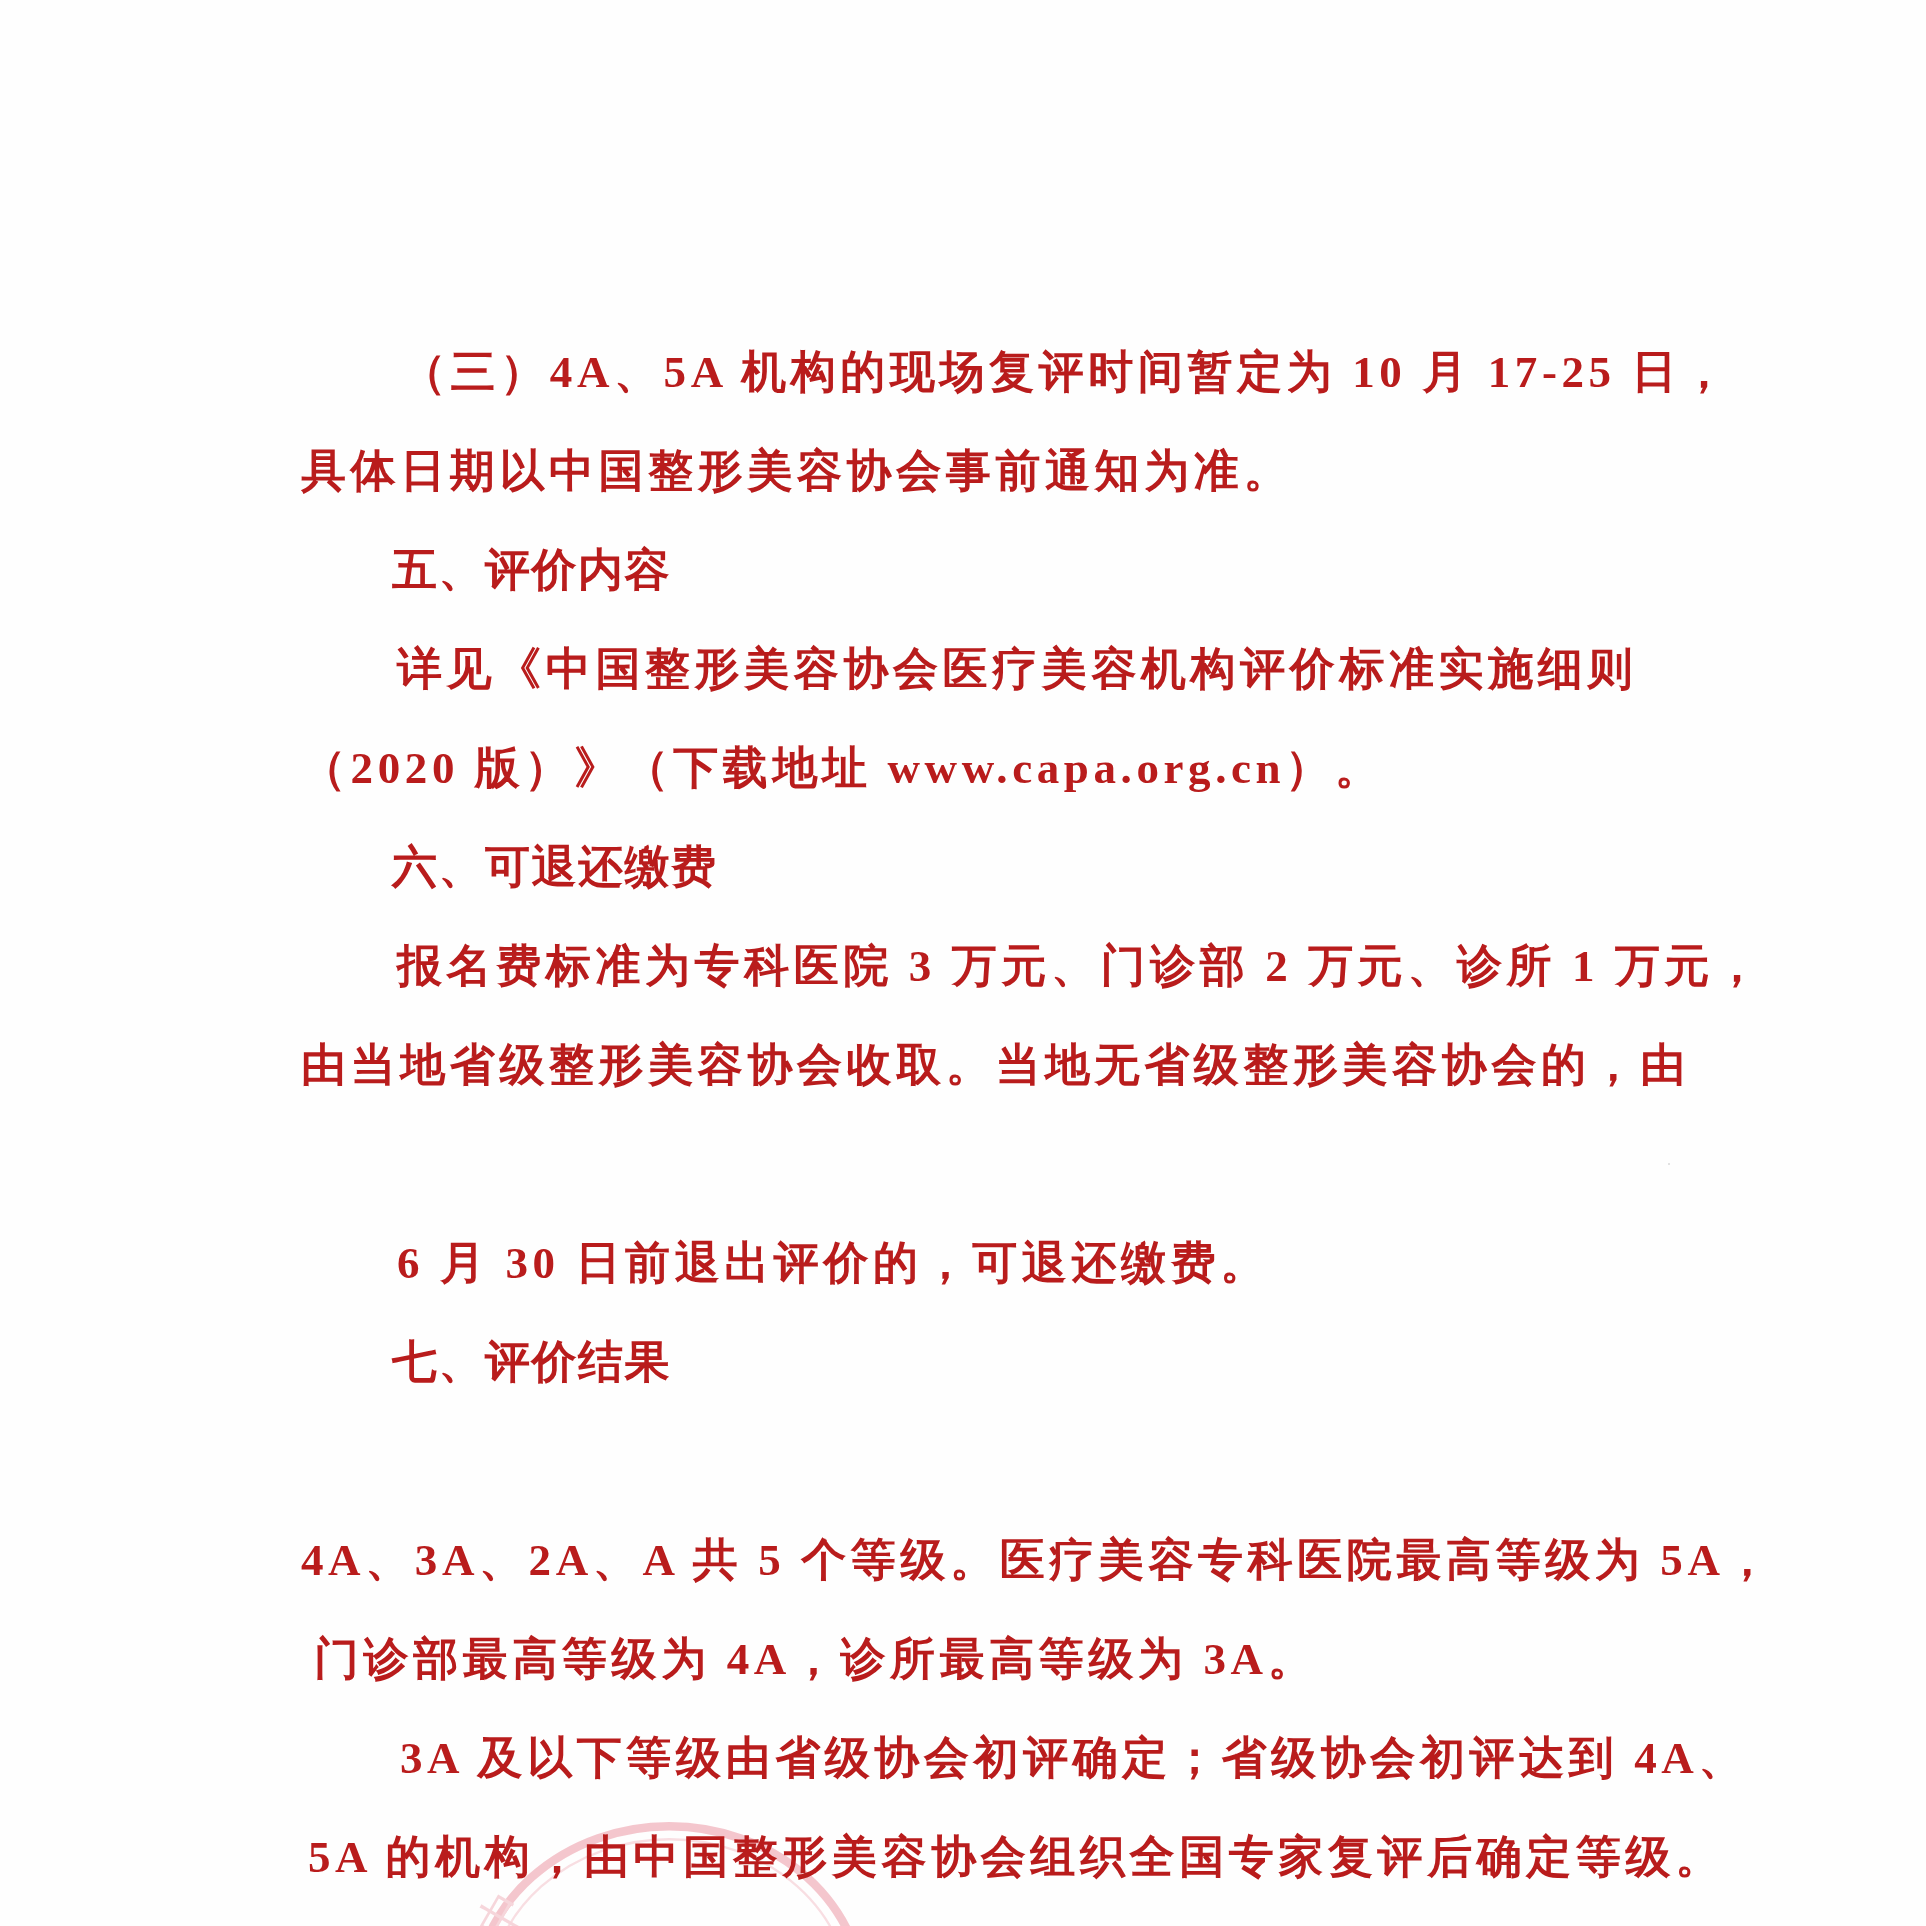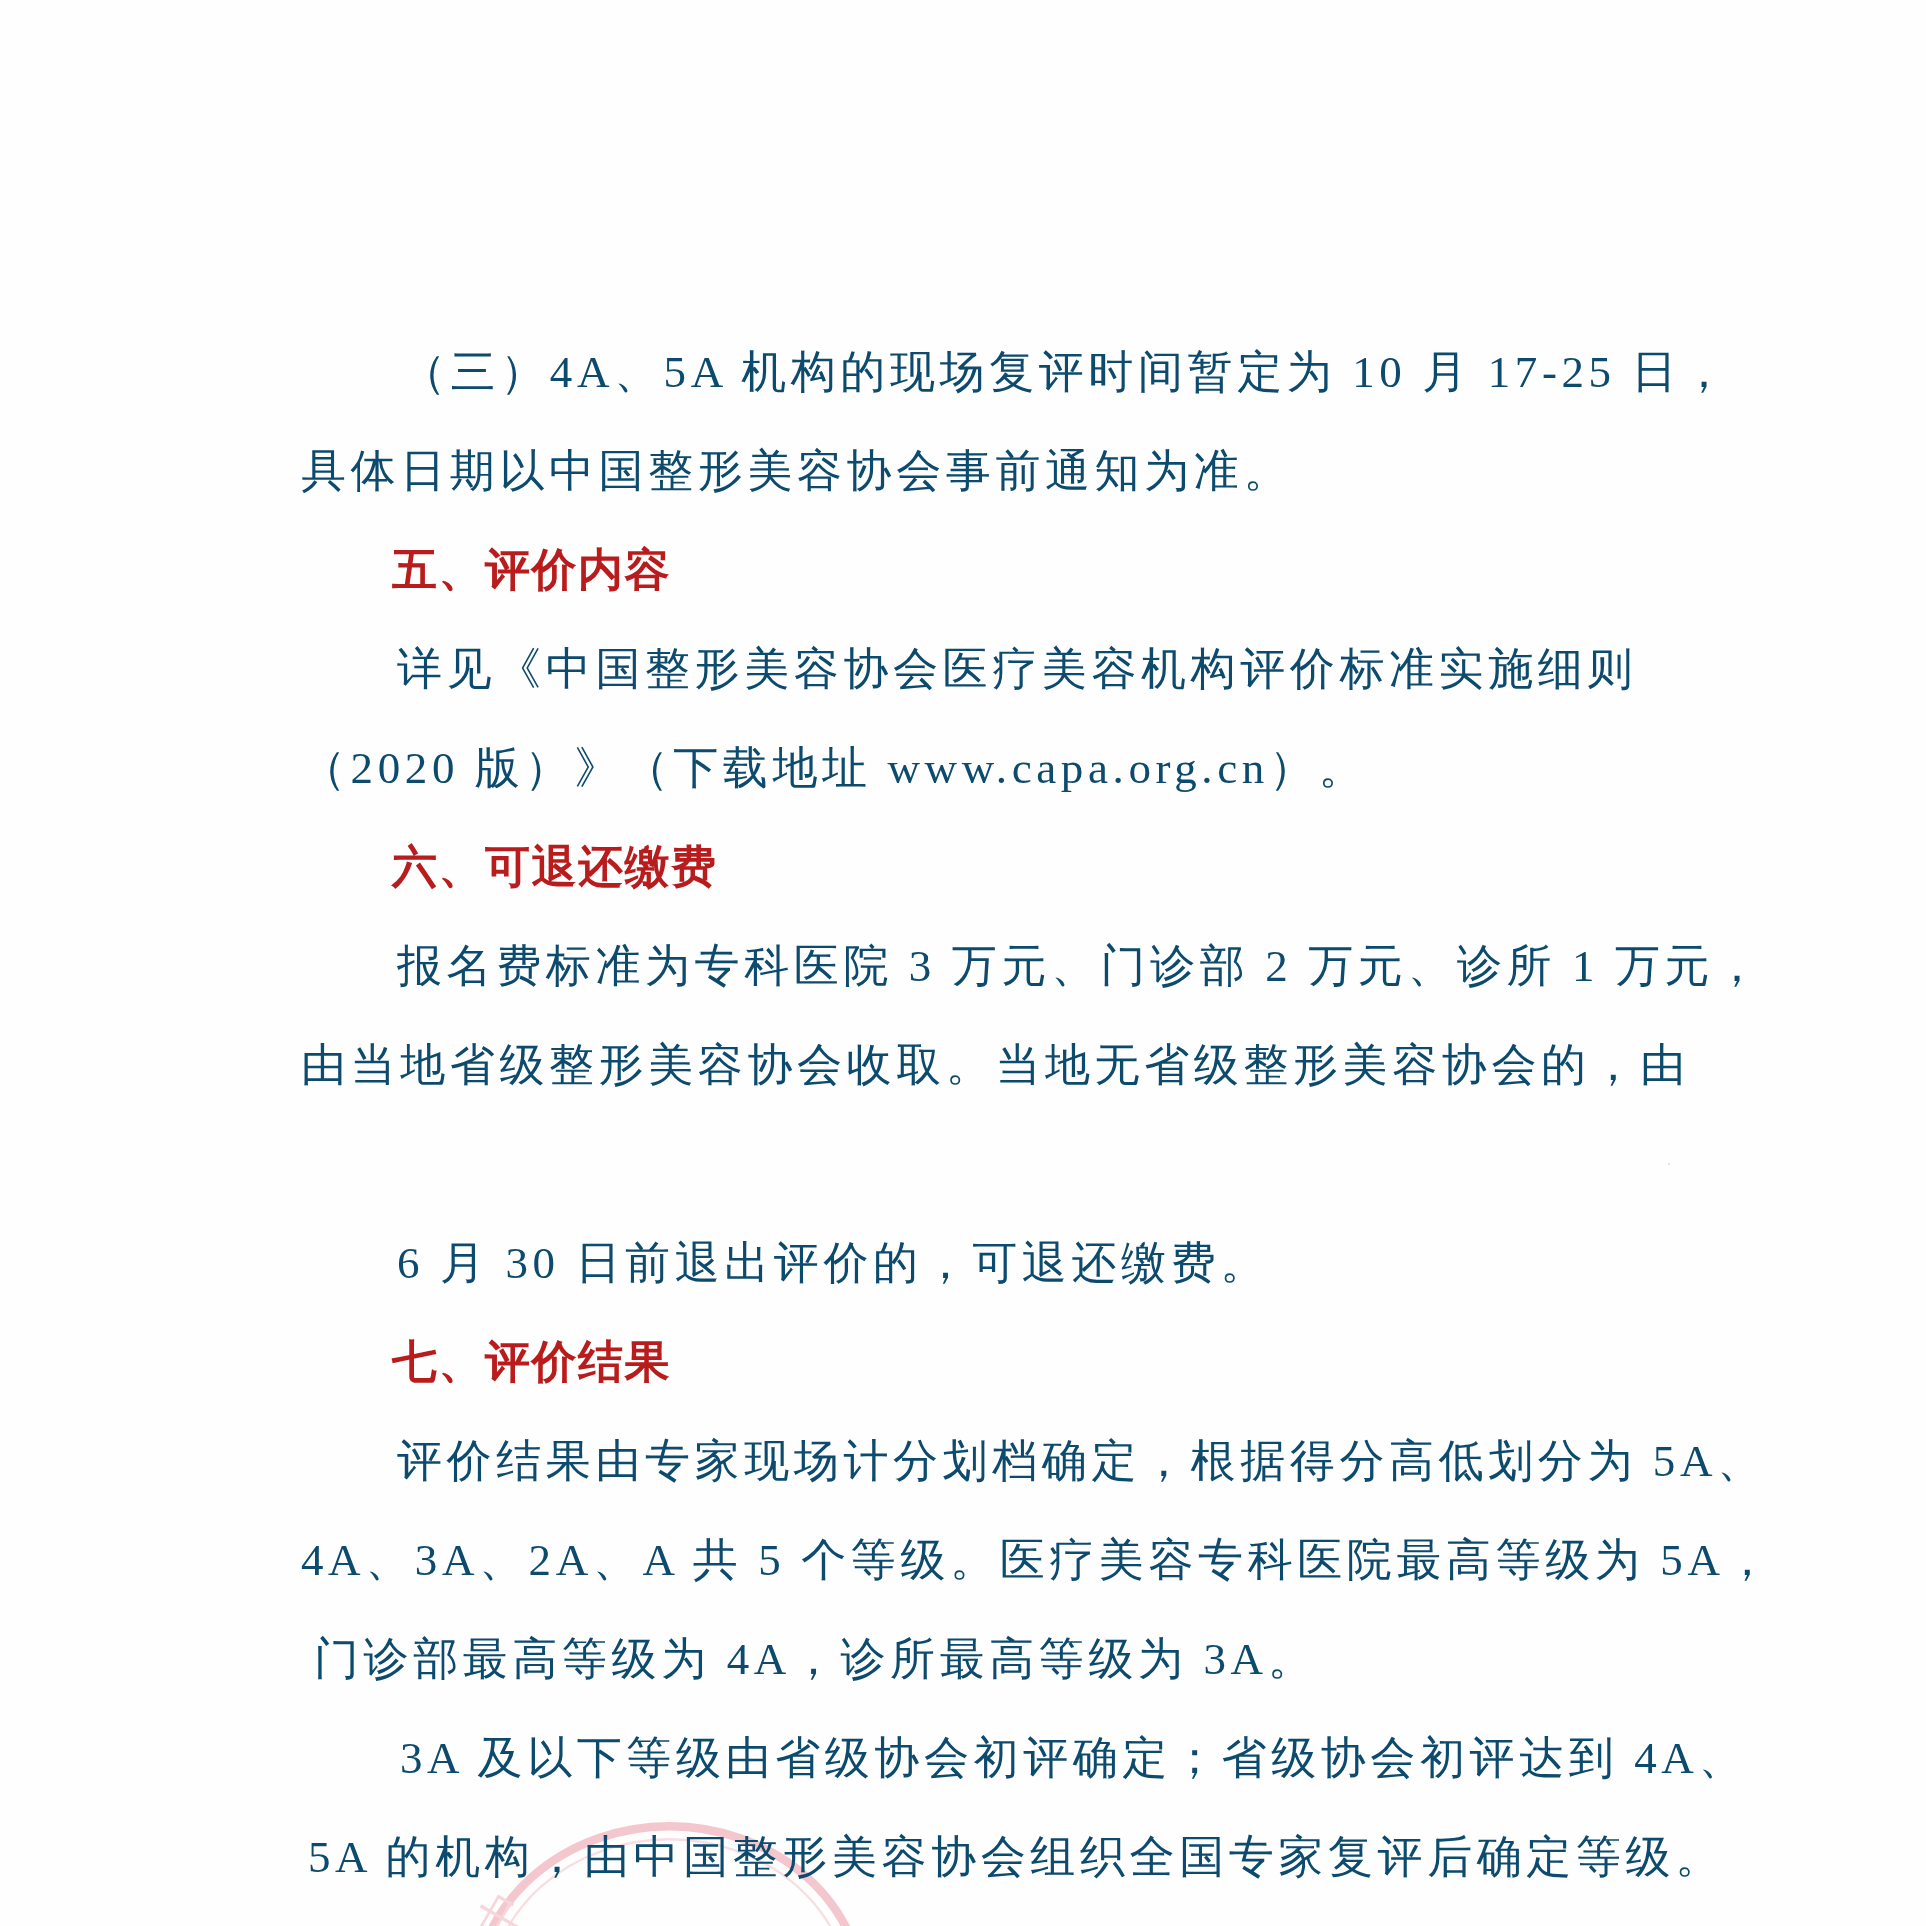--- a/index.html
+++ b/index.html
@@ -16,26 +16,27 @@
   .page {
     position: absolute;
     left: 0; top: 0;
     width: 1962px;
     height: 2608px;
     background: #fefefe;
   }
   .line {
     position: absolute;
     white-space: nowrap;
-    color: #0c4a6e;
+    color: #b91c1c;
     font-family: "Liberation Serif", "DejaVu Serif", serif;
     font-size: 45px;
     line-height: 50px;
     height: 50px;
     letter-spacing: 4.6px;
+    font-weight: bold;
   }
   .line.heading {
     font-family: "DejaVu Sans", "Liberation Sans", sans-serif;
     font-weight: bold;
     color: #b91c1c;
     letter-spacing: 1.5px;
   }
   .stamp {
     position: absolute;
     left: 468px;
@@ -68,21 +69,20 @@
   <div class="line" style="left:401px; top:347px;">（三）4A、5A 机构的现场复评时间暂定为 10 月 17-25 日，</div>
   <div class="line" style="left:301px; top:446px;">具体日期以中国整形美容协会事前通知为准。</div>
   <div class="line heading" style="left:392px; top:545px;">五、评价内容</div>
   <div class="line" style="left:397px; top:644px;">详见《中国整形美容协会医疗美容机构评价标准实施细则</div>
   <div class="line" style="left:301px; top:743px;">（2020 版）》（下载地址 www.capa.org.cn）。</div>
   <div class="line heading" style="left:392px; top:842px;">六、可退还缴费</div>
   <div class="line" style="left:397px; top:941px;">报名费标准为专科医院 3 万元、门诊部 2 万元、诊所 1 万元，</div>
   <div class="line" style="left:301px; top:1040px;">由当地省级整形美容协会收取。当地无省级整形美容协会的，由</div>
   <div class="line" style="left:397px; top:1238px;">6 月 30 日前退出评价的，可退还缴费。</div>
   <div class="line heading" style="left:392px; top:1337px;">七、评价结果</div>
-  <div class="line" style="left:397px; top:1436px;">评价结果由专家现场计分划档确定，根据得分高低划分为 5A、</div>
   <div class="line" style="left:301px; top:1535px;">4A、3A、2A、A 共 5 个等级。医疗美容专科医院最高等级为 5A，</div>
   <div class="line" style="left:314px; top:1634px;">门诊部最高等级为 4A，诊所最高等级为 3A。</div>
   <div class="line" style="left:400px; top:1733px;">3A 及以下等级由省级协会初评确定；省级协会初评达到 4A、</div>
   <div class="line" style="left:308px; top:1832px;">5A 的机构，由中国整形美容协会组织全国专家复评后确定等级。</div>
 
   <span class="speck" style="left:1668px; top:1163px;"></span>
 
 </div>
 
 

